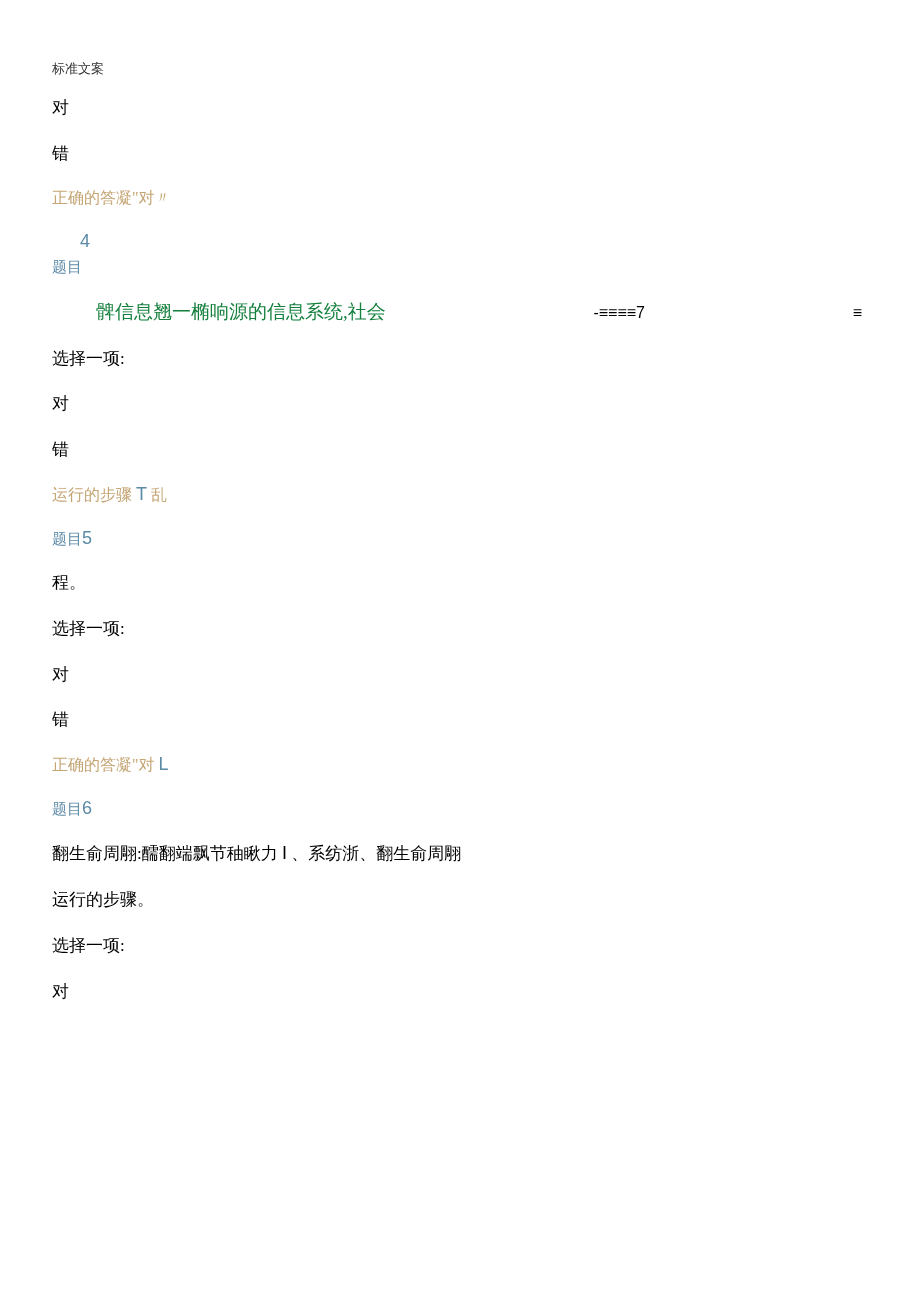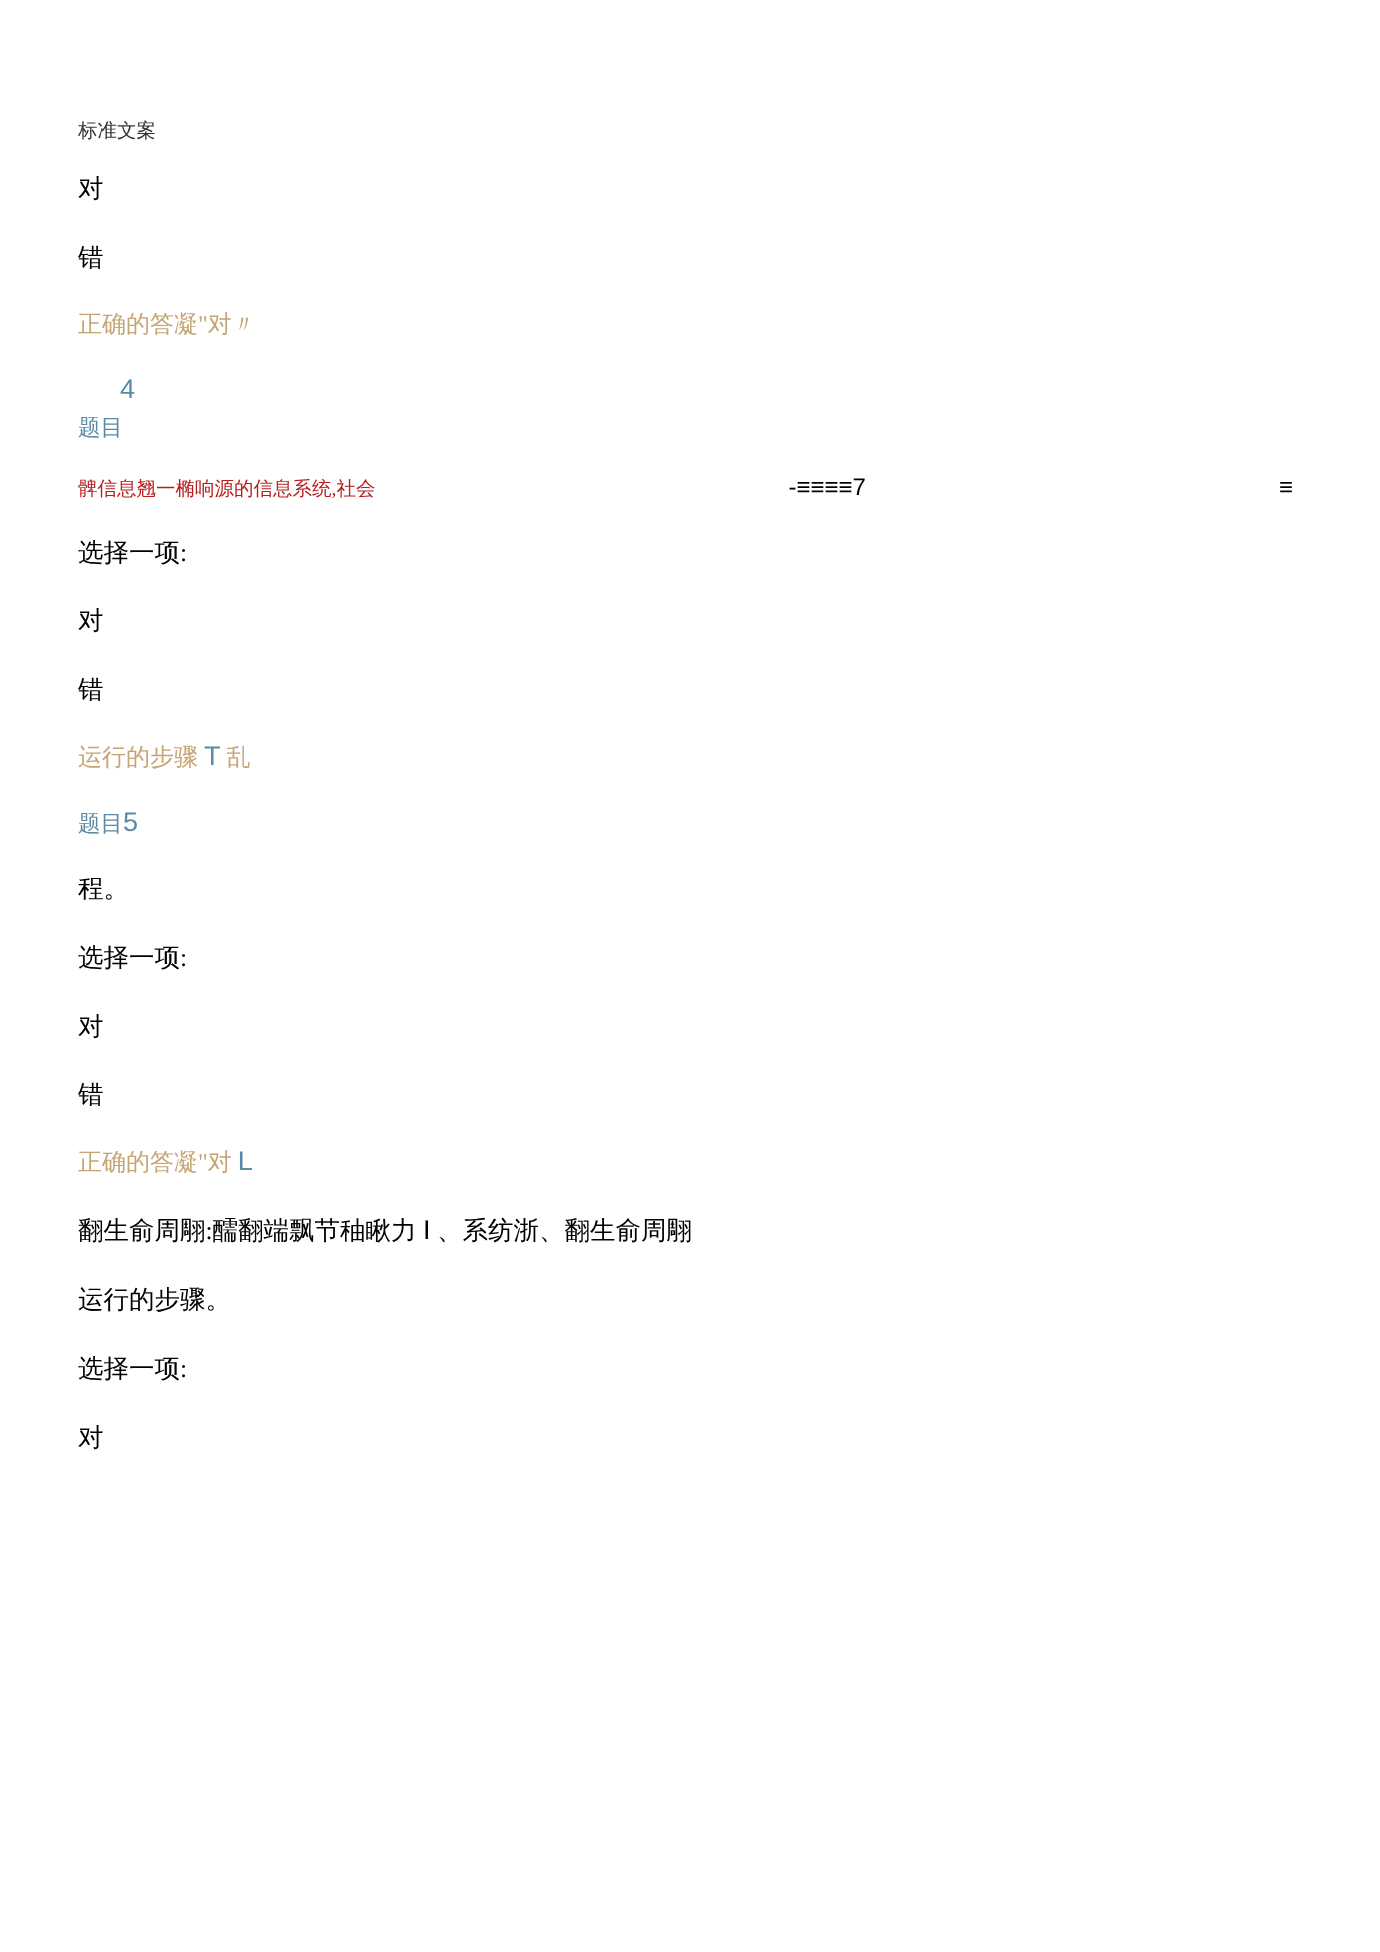--- a/index.html
+++ b/index.html
@@ -3,21 +3,21 @@
 <meta charset="utf-8">
 <style>
   body {
     margin: 0;
     padding: 0;
     background: #ffffff;
     font-family: "SimSun", "宋体", serif;
     width: 920px;
   }
   .page {
-    padding: 78px 52px 60px 52px;
+    padding: 60px 52px 60px 52px;
     box-sizing: border-box;
   }
   .header-label {
     font-size: 13px;
     color: #333333;
     margin-bottom: 18px;
   }
   .line {
     font-size: 17px;
     color: #000000;
@@ -53,23 +53,24 @@
   .q-heading .num {
     font-family: "Arial", sans-serif;
     font-size: 18px;
   }
   .q4-row {
     display: flex;
     align-items: baseline;
     margin-bottom: 22px;
   }
   .q4-left {
-    font-size: 13px;
-    color: #b91c1c;
+    font-size: 19px;
+    color: #15803d;
     white-space: nowrap;
+    margin-left: 44px;
   }
   .q4-mid {
     flex: 1;
     text-align: center;
     font-family: "Arial", sans-serif;
     color: #000000;
     font-size: 16px;
     letter-spacing: 0px;
   }
   .q4-right {
@@ -112,20 +113,23 @@
   </div>
   <div class="line">程。</div>
   <div class="line">选择一项:</div>
   <div class="line">对</div>
   <div class="line">错</div>
   <div class="answer-line">
     <span>正确的答凝"对</span>
     <span class="latin">L</span>
   </div>
 
+  <div class="q-heading">
+    <span>题目</span><span class="num">6</span>
+  </div>
   <div class="line">
     <span>翻生俞周翢:醹翻端飘节秞瞅力</span>
     <span class="latin" style="color:#000;font-family:Arial,sans-serif;font-size:18px;">I</span>
     <span>、系纺浙、翻生俞周翢</span>
   </div>
   <div class="line">运行的步骤。</div>
   <div class="line">选择一项:</div>
   <div class="line">对</div>
 
 </div>

